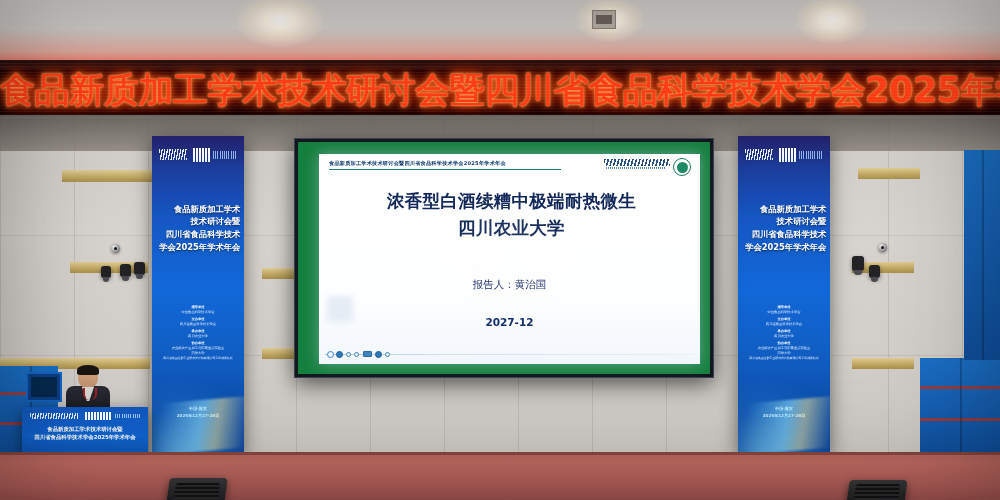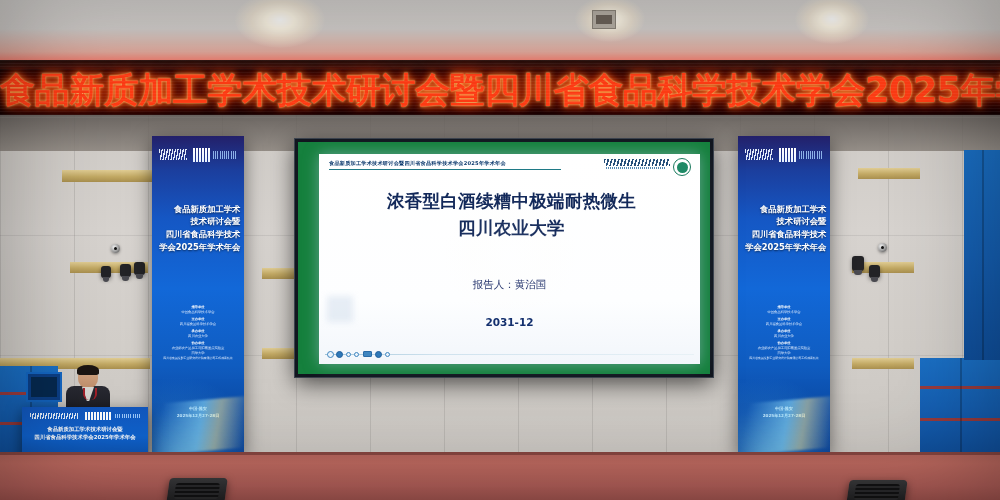--- a/index.html
+++ b/index.html
@@ -302,21 +302,21 @@
         </div>
 
         <div class="slide-title">
           <div>浓香型白酒续糟中极端耐热微生</div>
           <div>四川农业大学</div>
         </div>
 
         <div class="slide-sub">
           <div>报告人：黄治国</div>
         </div>
-        <div class="slide-date">2031-12</div>
+        <div class="slide-date">2027-12</div>
 
         <div class="screen-ghost"></div>
 
         <div class="slide-toolbar">
           <div class="tb-rule"></div>
           <div class="ic" style="left:2px;"></div>
           <div class="ic solid" style="left:11px;"></div>
           <div class="ic tiny" style="left:21px;"></div>
           <div class="ic tiny" style="left:29px;"></div>
           <div class="ic sq" style="left:38px;"></div>

